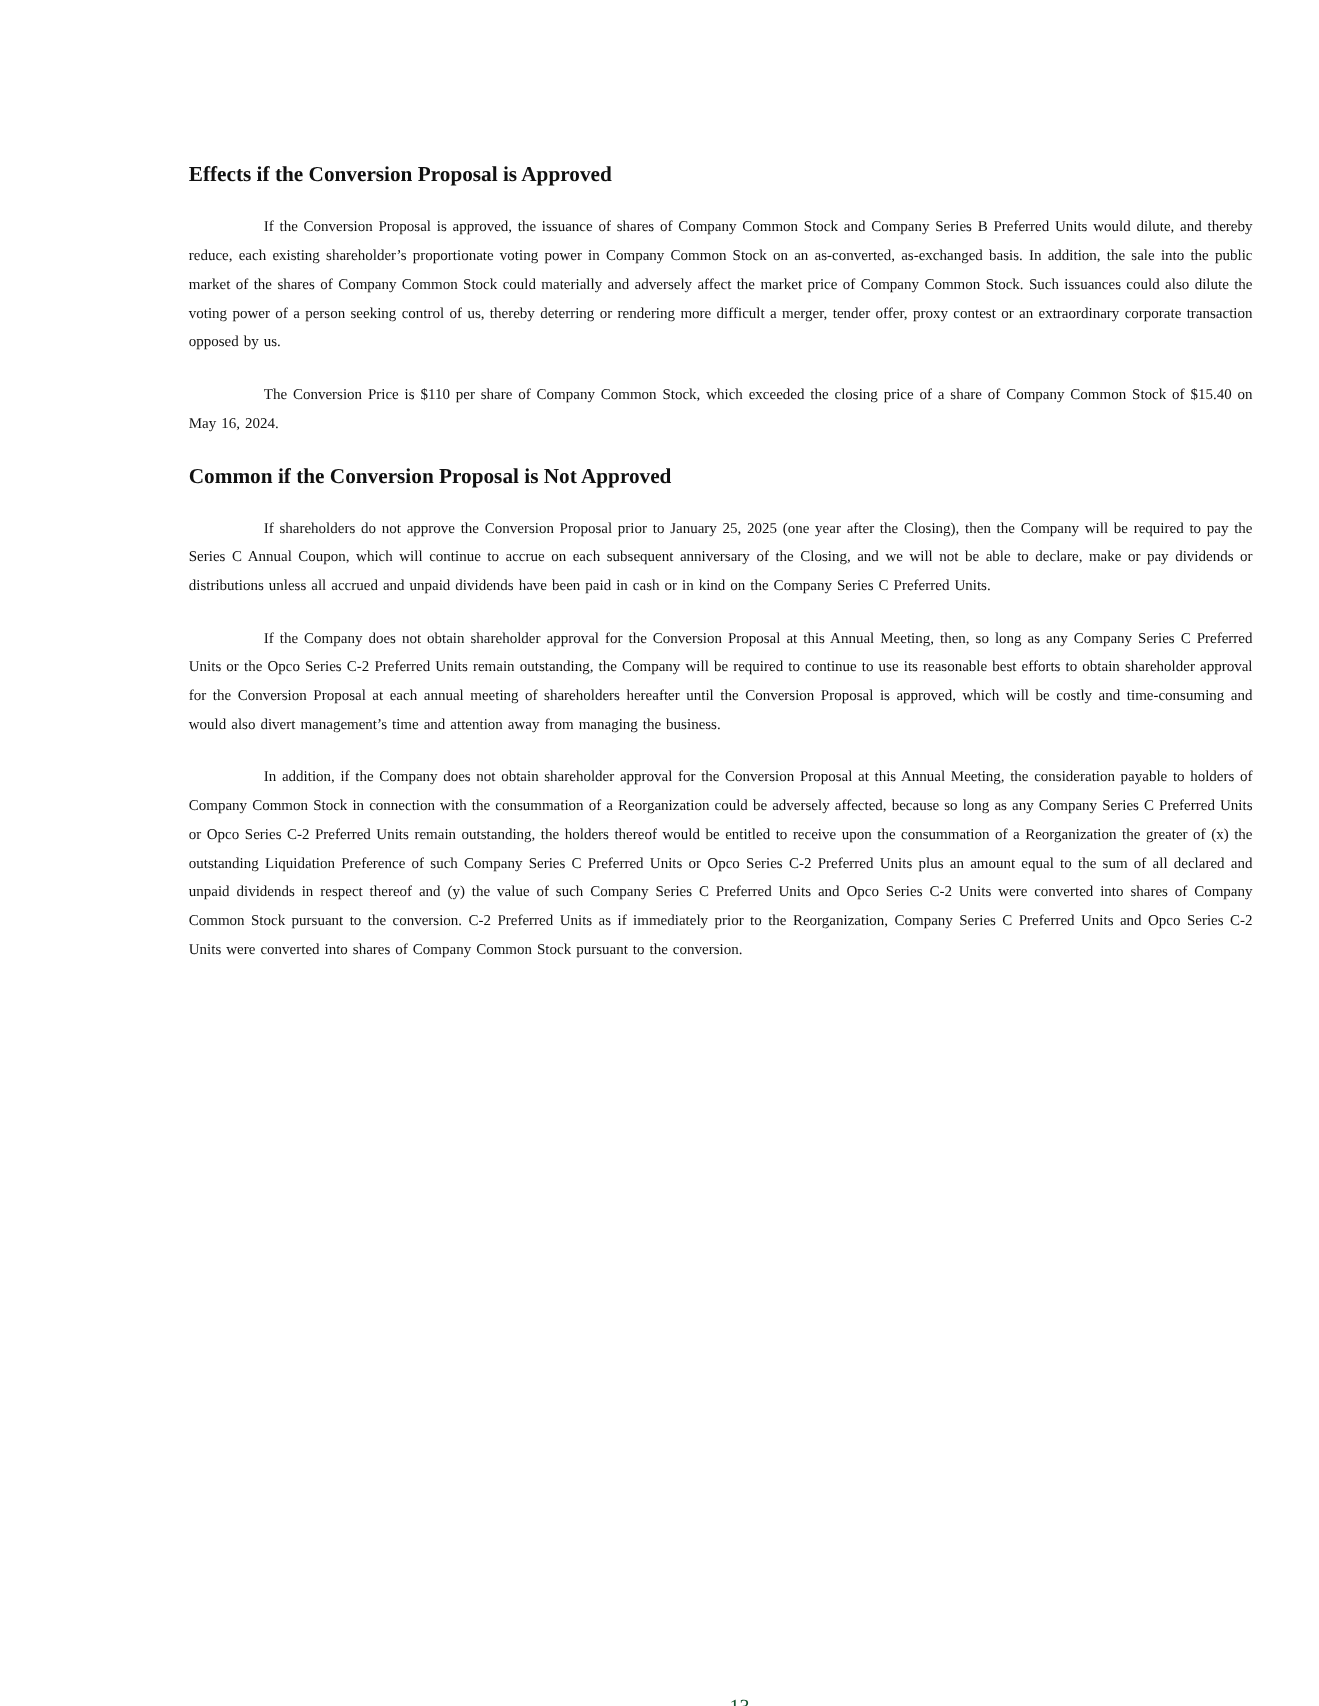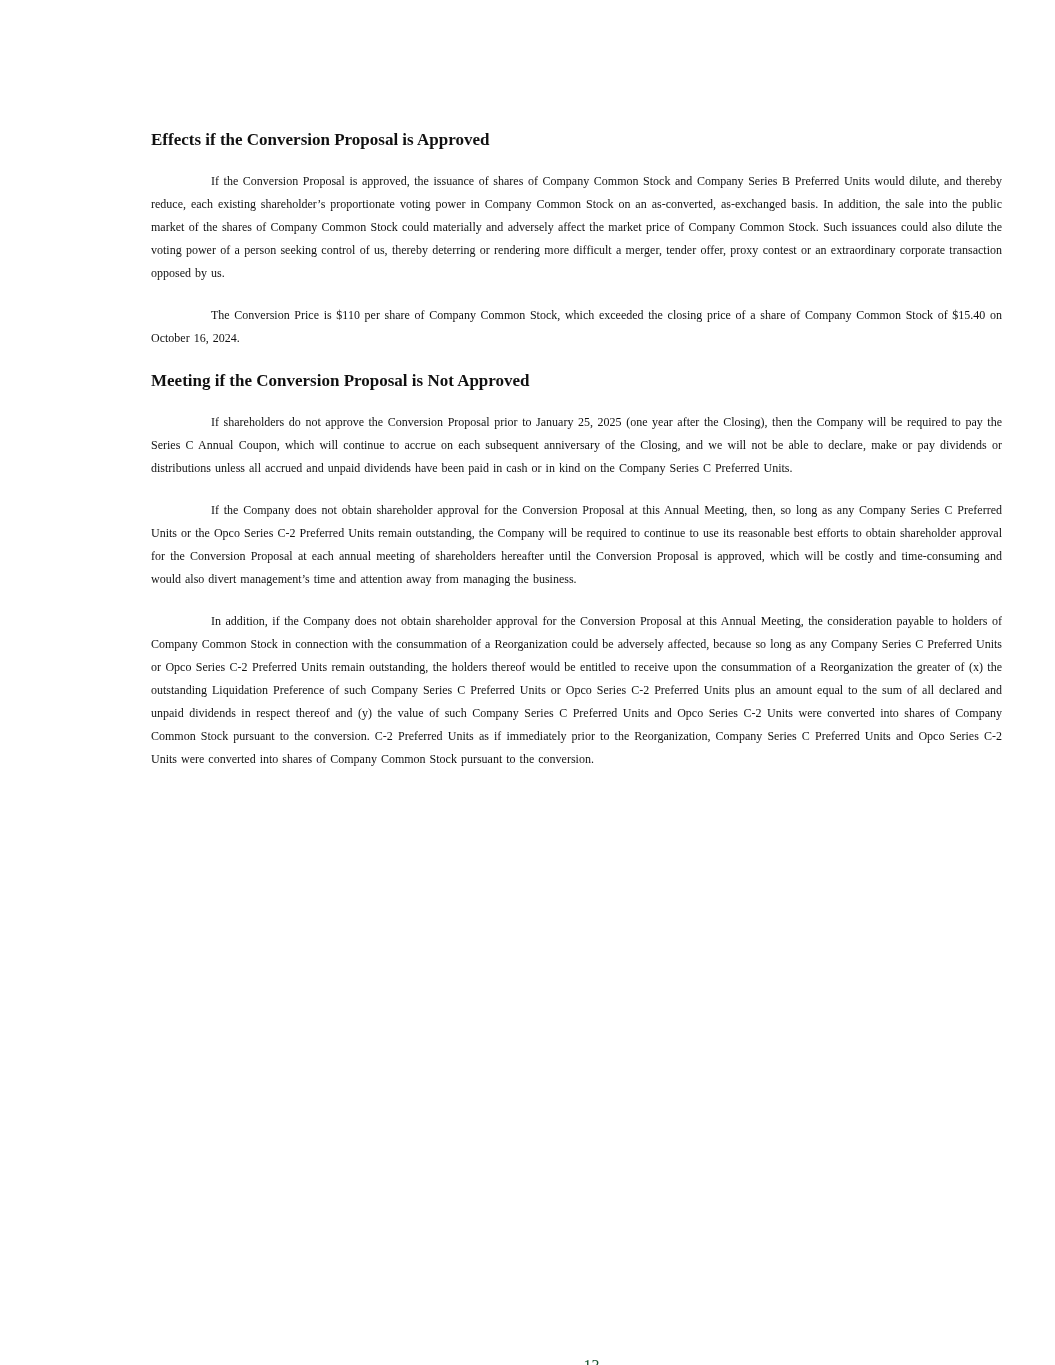--- a/index.html
+++ b/index.html
@@ -45,23 +45,23 @@
 </style>
 </head>
 <body>
 
 <div class="page">
 
   <h2 class="doc-heading">Effects if the Conversion Proposal is Approved</h2>
 
   <p class="doc-paragraph">If the Conversion Proposal is approved, the issuance of shares of Company Common Stock and Company Series B Preferred Units would dilute, and thereby reduce, each existing shareholder’s proportionate voting power in Company Common Stock on an as-converted, as-exchanged basis. In addition, the sale into the public market of the shares of Company Common Stock could materially and adversely affect the market price of Company Common Stock. Such issuances could also dilute the voting power of a person seeking control of us, thereby deterring or rendering more difficult a merger, tender offer, proxy contest or an extraordinary corporate transaction opposed by us.</p>
 
-  <p class="doc-paragraph">The Conversion Price is $110 per share of Company Common Stock, which exceeded the closing price of a share of Company Common Stock of $15.40 on October 16, 2024.</p>
+  <p class="doc-paragraph">The Conversion Price is $110 per share of Company Common Stock, which exceeded the closing price of a share of Company Common Stock of $15.40 on May 16, 2024.</p>
 
-  <h2 class="doc-heading">Meeting if the Conversion Proposal is Not Approved</h2>
+  <h2 class="doc-heading">Common if the Conversion Proposal is Not Approved</h2>
 
   <p class="doc-paragraph">If shareholders do not approve the Conversion Proposal prior to January 25, 2025 (one year after the Closing), then the Company will be required to pay the Series C Annual Coupon, which will continue to accrue on each subsequent anniversary of the Closing, and we will not be able to declare, make or pay dividends or distributions unless all accrued and unpaid dividends have been paid in cash or in kind on the Company Series C Preferred Units.</p>
 
   <p class="doc-paragraph">If the Company does not obtain shareholder approval for the Conversion Proposal at this Annual Meeting, then, so long as any Company Series C Preferred Units or the Opco Series C-2 Preferred Units remain outstanding, the Company will be required to continue to use its reasonable best efforts to obtain shareholder approval for the Conversion Proposal at each annual meeting of shareholders hereafter until the Conversion Proposal is approved, which will be costly and time-consuming and would also divert management’s time and attention away from managing the business.</p>
 
   <p class="doc-paragraph">In addition, if the Company does not obtain shareholder approval for the Conversion Proposal at this Annual Meeting, the consideration payable to holders of Company Common Stock in connection with the consummation of a Reorganization could be adversely affected, because so long as any Company Series C Preferred Units or Opco Series C-2 Preferred Units remain outstanding, the holders thereof would be entitled to receive upon the consummation of a Reorganization the greater of (x) the outstanding Liquidation Preference of such Company Series C Preferred Units or Opco Series C-2 Preferred Units plus an amount equal to the sum of all declared and unpaid dividends in respect thereof and (y) the value of such Company Series C Preferred Units and Opco Series C-2 Units were converted into shares of Company Common Stock pursuant to the conversion. C-2 Preferred Units as if immediately prior to the Reorganization, Company Series C Preferred Units and Opco Series C-2 Units were converted into shares of Company Common Stock pursuant to the conversion.</p>
 
   <div class="page-footer">13</div>
 
 </div>

